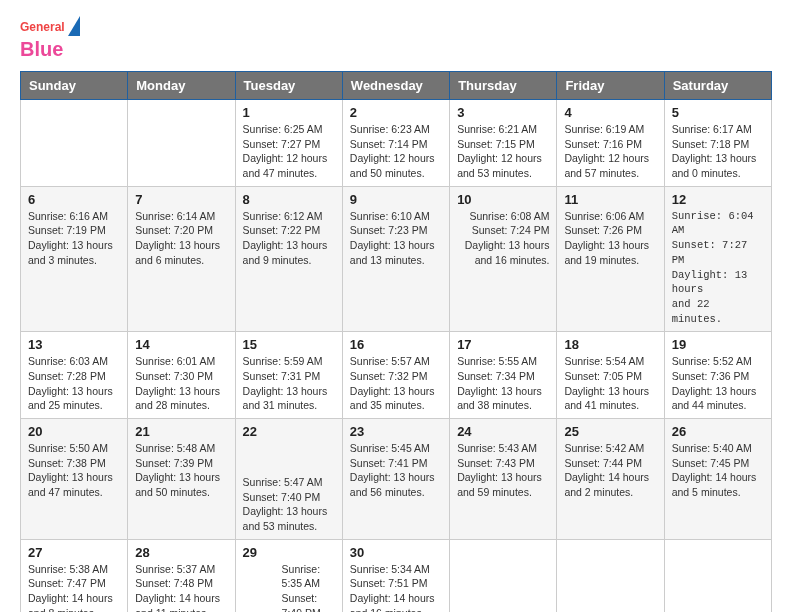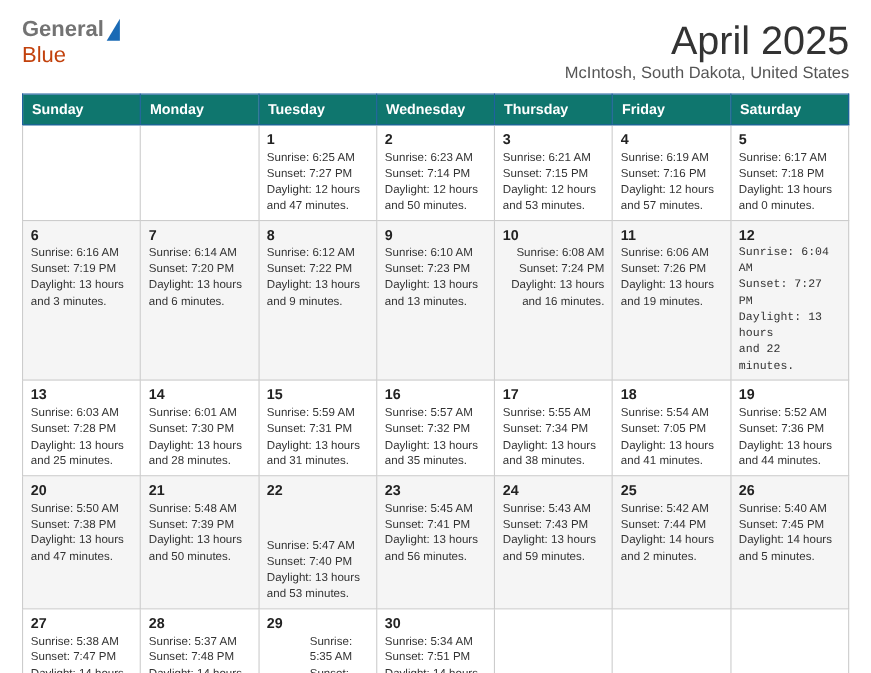--- a/index.html
+++ b/index.html
@@ -19,28 +19,28 @@
     .logo {
       display: flex;
       flex-direction: column;
       align-items: flex-start;
     }
     .logo-text {
       display: flex;
       align-items: center;
     }
     .logo-general {
+      font-size: 12px;
+      font-weight: bold;
+      color: #ef4444;
+    }
+    .logo-blue {
       font-size: 20px;
       font-weight: bold;
-      color: #737373;
-    }
-    .logo-blue {
-      font-size: 20px;
-      font-weight: normal;
-      color: #c2410c;
+      color: #ec4899;
     }
     .logo-triangle {
       width: 0;
       height: 0;
       border-left: 12px solid transparent;
       border-bottom: 20px solid #1a6ab5;
       margin-left: 3px;
       margin-bottom: 2px;
     }
     .title-area {
@@ -54,21 +54,21 @@
     .location-title {
       font-size: 15px;
       color: #555;
     }
     .calendar {
       width: 100%;
       border-collapse: collapse;
       border: 1px solid #ccc;
     }
     .calendar th {
-      background-color: #0f766e;
+      background-color: #737373;
       color: white;
       font-size: 13px;
       font-weight: bold;
       padding: 6px 8px;
       text-align: left;
       border: 1px solid #2060a0;
     }
     .calendar td {
       vertical-align: top;
       border: 1px solid #ccc;
@@ -98,24 +98,20 @@
 </head>
 <body>
 
 <div class="header-area">
   <div class="logo">
     <div class="logo-text">
       <span class="logo-general">General</span>
       <div class="logo-triangle"></div>
     </div>
     <span class="logo-blue">Blue</span>
-  </div>
-  <div class="title-area">
-    <div class="month-title">April 2025</div>
-    <div class="location-title">McIntosh, South Dakota, United States</div>
   </div>
 </div>
 
 <table class="calendar">
   <thead>
     <tr>
     <th>Sunday</th>
         <th>Monday</th>
         <th>Tuesday</th>
         <th>Wednesday</th>

